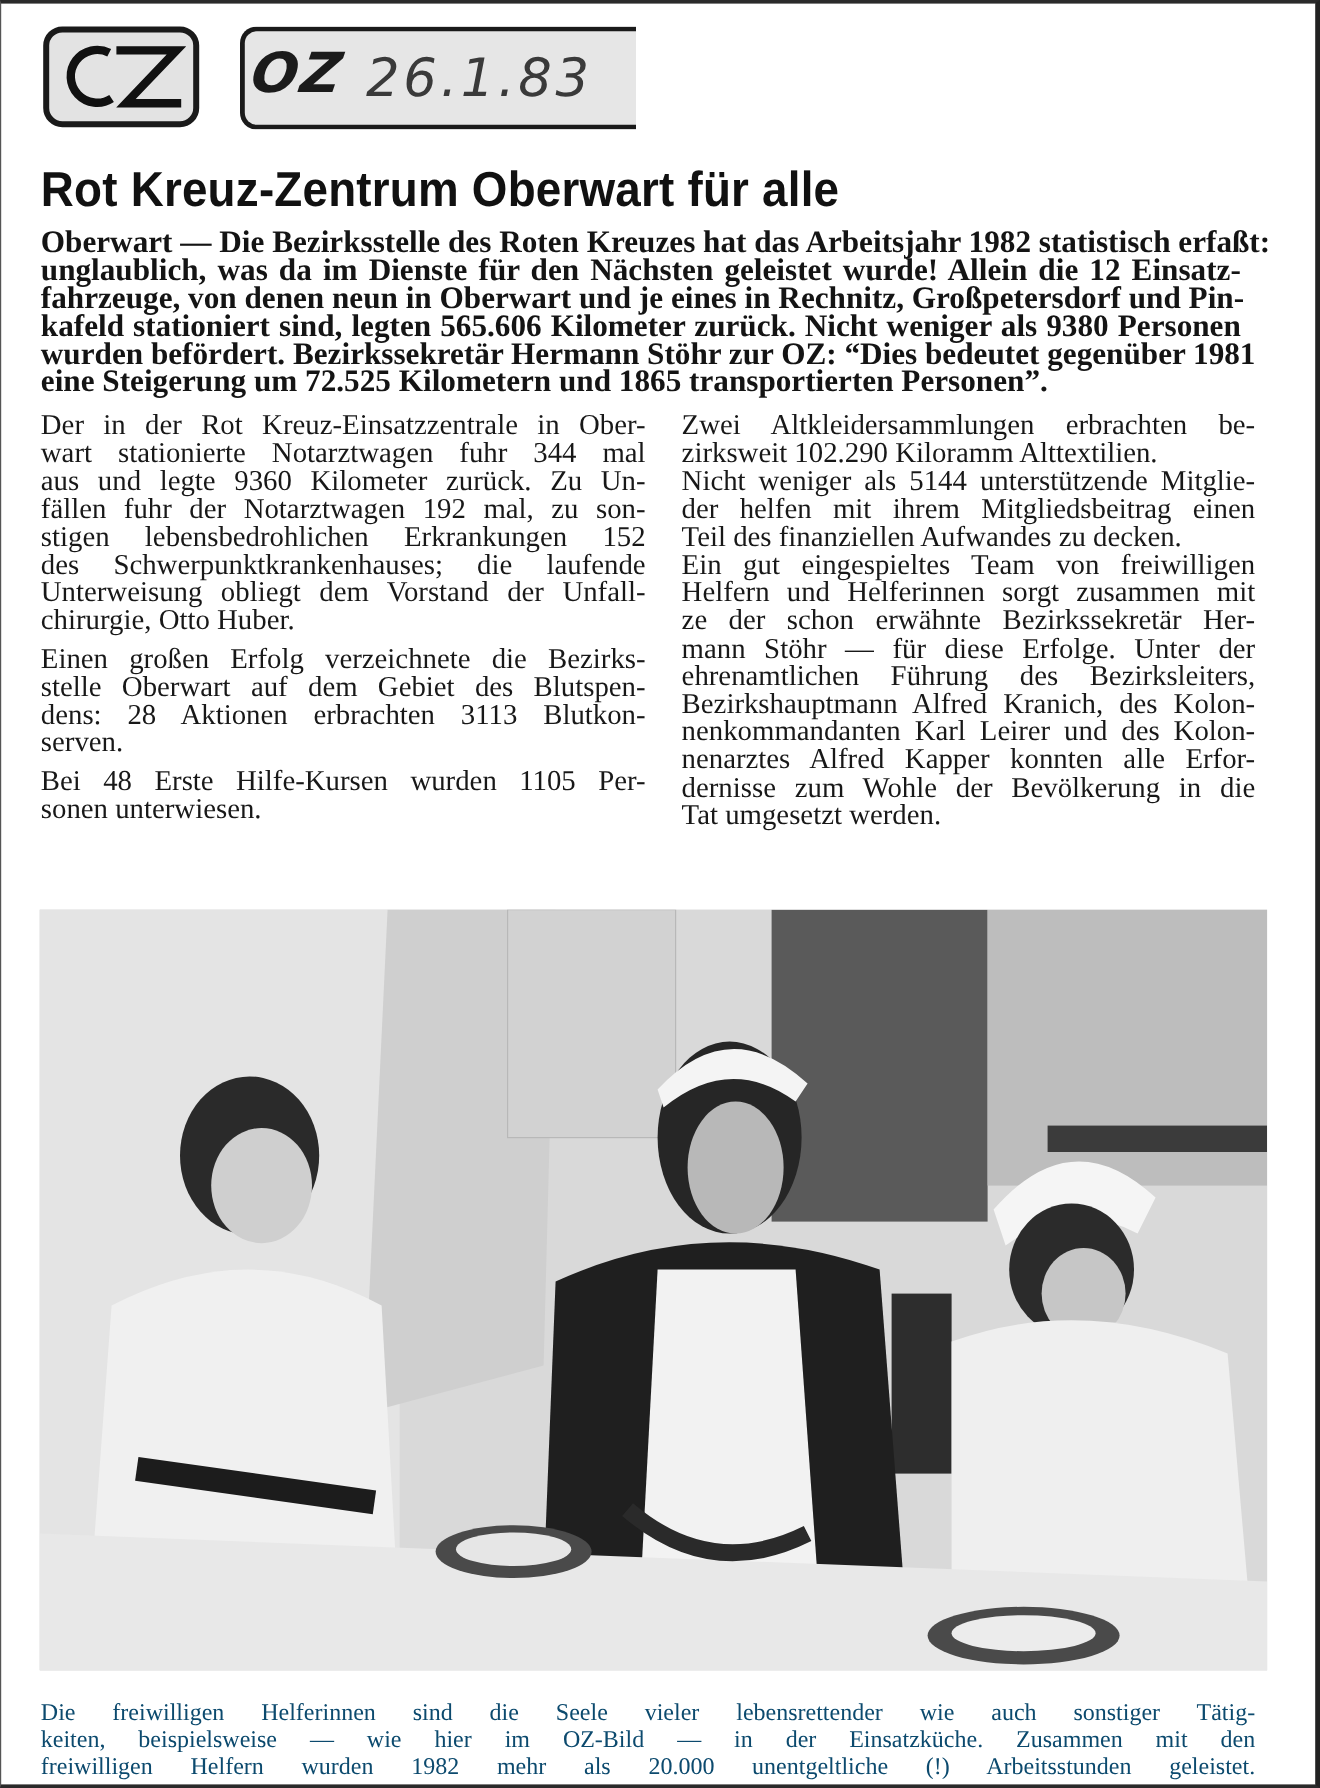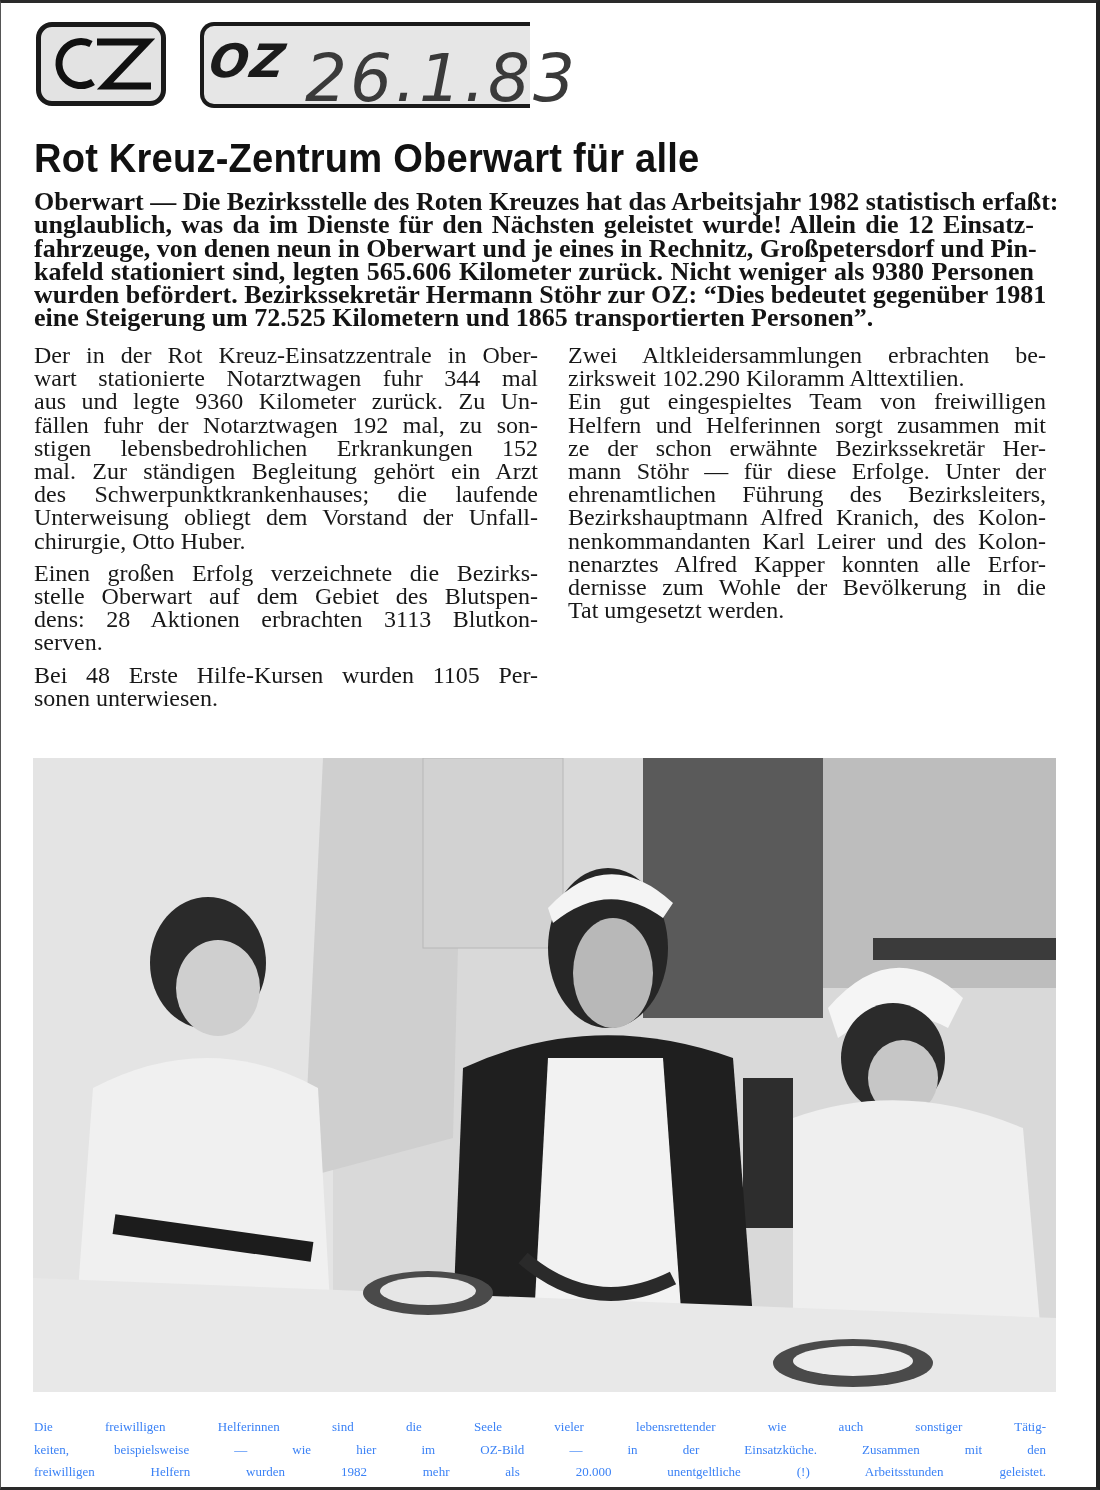--- a/index.html
+++ b/index.html
@@ -27,21 +27,21 @@
       box-sizing: border-box; border: 4px solid #1a1a1a; border-right: none; border-radius: 14px 0 0 14px;
       background: #e6e6e6;
     }
     .date-oz {
       position: absolute; left: 210px; top: 34px; font-family: "DejaVu Sans", sans-serif;
       font-size: 46px; font-style: italic; font-weight: bold; color: #1b1b1b; letter-spacing: 2px;
       transform: skewX(-8deg);
     }
     .date-text {
       position: absolute; left: 305px; top: 40px; font-family: "DejaVu Sans", sans-serif;
-      font-size: 66px; font-style: italic; color: #3a3a3a; font-weight: 300; letter-spacing: 3px;
+      font-size: 44px; font-style: italic; color: #3a3a3a; font-weight: 300; letter-spacing: 3px;
     }
     
     .headline {
       position: absolute; left: 34px; top: 134px; width: 900px;
       font-family: "Liberation Sans", "DejaVu Sans", sans-serif; font-weight: bold;
       font-size: 41px; line-height: 48px; letter-spacing: 0.2px; color: #111;
       transform: scaleX(0.93); transform-origin: left top; white-space: nowrap;
     }
     
     .lead {
@@ -63,21 +63,21 @@
     .ln.last { text-align-last: left; }
     
     .photo {
       position: absolute; left: 33px; top: 758px; width: 1023px; height: 698px;
       height: 634px; background: #dcdcdc; overflow: hidden;
     }
     .photo svg { width: 100%; height: 100%; display: block; }
     
     .caption {
       position: absolute; left: 34px; top: 1416px; width: 1012px;
-      font-size: 13px; line-height: 22.5px; color: #3b82f6;
+      font-size: 20px; line-height: 22.5px; color: #0c4a6e;
     }
   </style>
 </head>
 <body>
 
 <div class="frame"></div>
 
 <div class="logo-box">
   <svg viewBox="0 0 108 64">
     <path d="M44 12 A22 22 0 1 0 46 50" fill="none" stroke="#111" stroke-width="7"></path>
@@ -100,41 +100,45 @@
   <span class="lead-line last">eine Steigerung um 72.525 Kilometern und 1865 transportierten Personen”.</span>
 </div>
 
 <div class="col col-left">
   <div class="para">
     <span class="ln">Der in der Rot Kreuz-Einsatzzentrale in Ober-</span>
     <span class="ln">wart stationierte Notarztwagen fuhr 344 mal</span>
     <span class="ln">aus und legte 9360 Kilometer zurück. Zu Un-</span>
     <span class="ln">fällen fuhr der Notarztwagen 192 mal, zu son-</span>
     <span class="ln">stigen lebensbedrohlichen Erkrankungen 152</span>
-    <span class="ln">mal. Zur ständigen Begleitung gehört ein Arzt</span>
     <span class="ln">des Schwerpunktkrankenhauses; die laufende</span>
     <span class="ln">Unterweisung obliegt dem Vorstand der Unfall-</span>
     <span class="ln last">chirurgie, Otto Huber.</span>
   </div>
   <div class="para">
     <span class="ln">Einen großen Erfolg verzeichnete die Bezirks-</span>
     <span class="ln">stelle Oberwart auf dem Gebiet des Blutspen-</span>
     <span class="ln">dens: 28 Aktionen erbrachten 3113 Blutkon-</span>
     <span class="ln last">serven.</span>
   </div>
   <div class="para">
     <span class="ln">Bei 48 Erste Hilfe-Kursen wurden 1105 Per-</span>
     <span class="ln last">sonen unterwiesen.</span>
   </div>
 </div>
 
 <div class="col col-right">
   <div class="para">
     <span class="ln">Zwei Altkleidersammlungen erbrachten be-</span>
     <span class="ln last">zirksweit 102.290 Kiloramm Alttextilien.</span>
+  </div>
+  <div class="para">
+    <span class="ln">Nicht weniger als 5144 unterstützende Mitglie-</span>
+    <span class="ln">der helfen mit ihrem Mitgliedsbeitrag einen</span>
+    <span class="ln last">Teil des finanziellen Aufwandes zu decken.</span>
   </div>
   <div class="para">
     <span class="ln">Ein gut eingespieltes Team von freiwilligen</span>
     <span class="ln">Helfern und Helferinnen sorgt zusammen mit</span>
     <span class="ln">ze der schon erwähnte Bezirkssekretär Her-</span>
     <span class="ln">mann Stöhr — für diese Erfolge. Unter der</span>
     <span class="ln">ehrenamtlichen Führung des Bezirksleiters,</span>
     <span class="ln">Bezirkshauptmann Alfred Kranich, des Kolon-</span>
     <span class="ln">nenkommandanten Karl Leirer und des Kolon-</span>
     <span class="ln">nenarztes Alfred Kapper konnten alle Erfor-</span>

